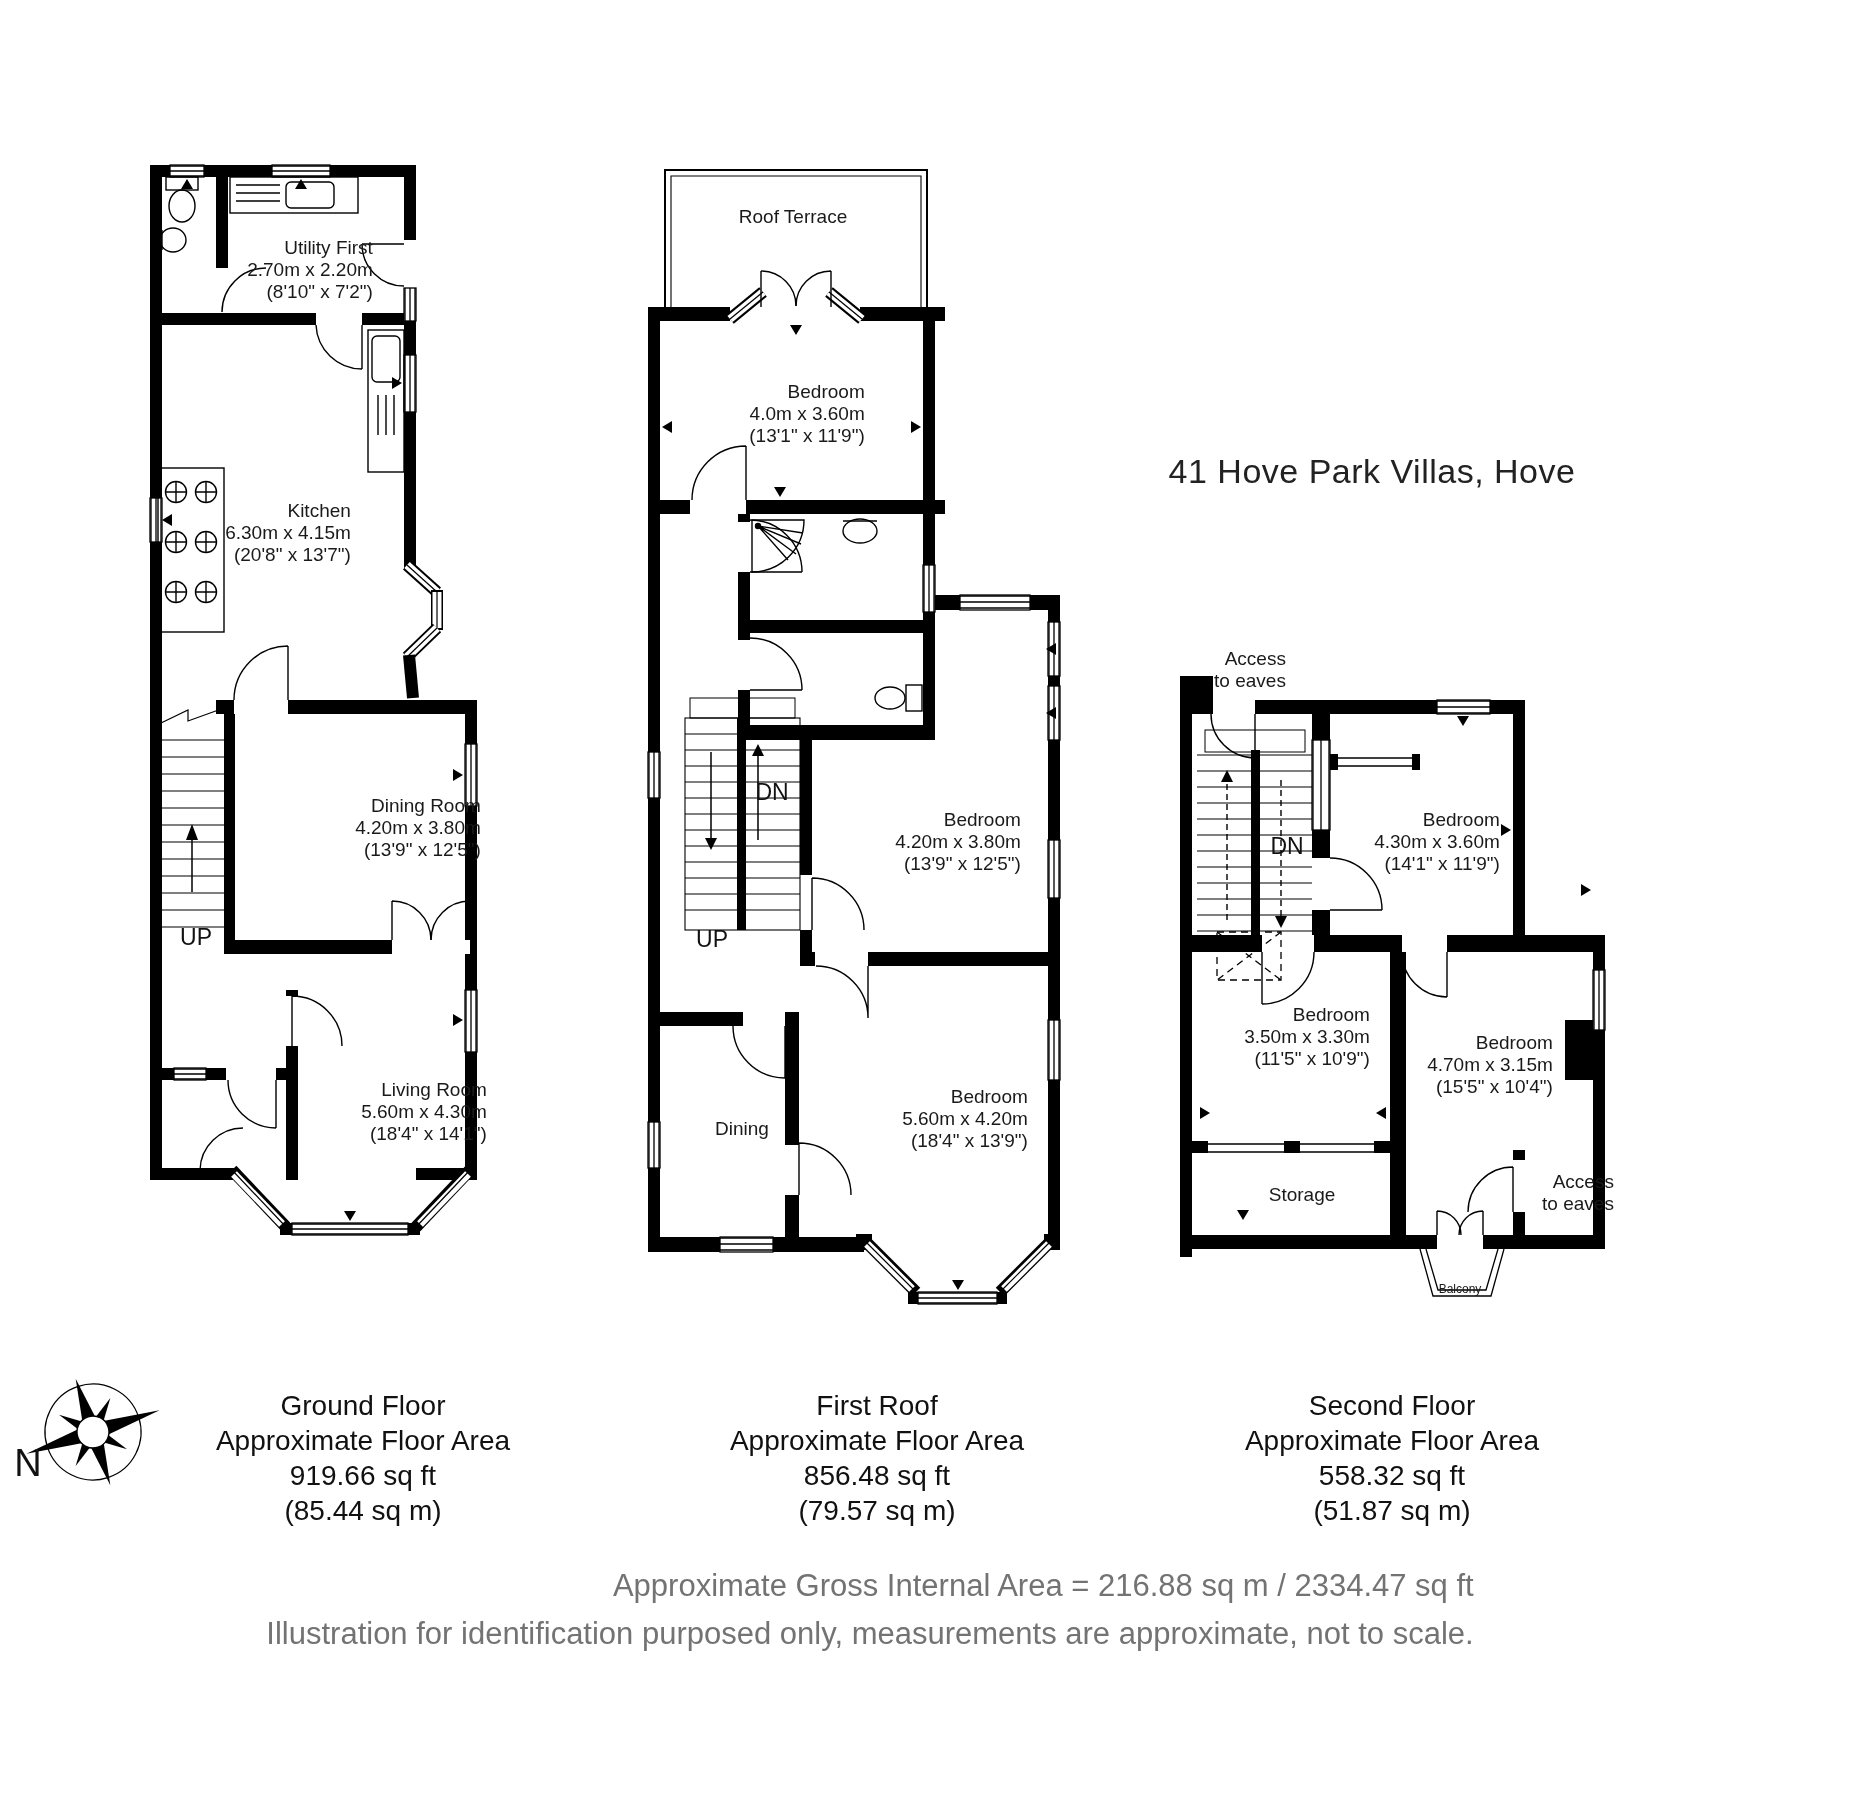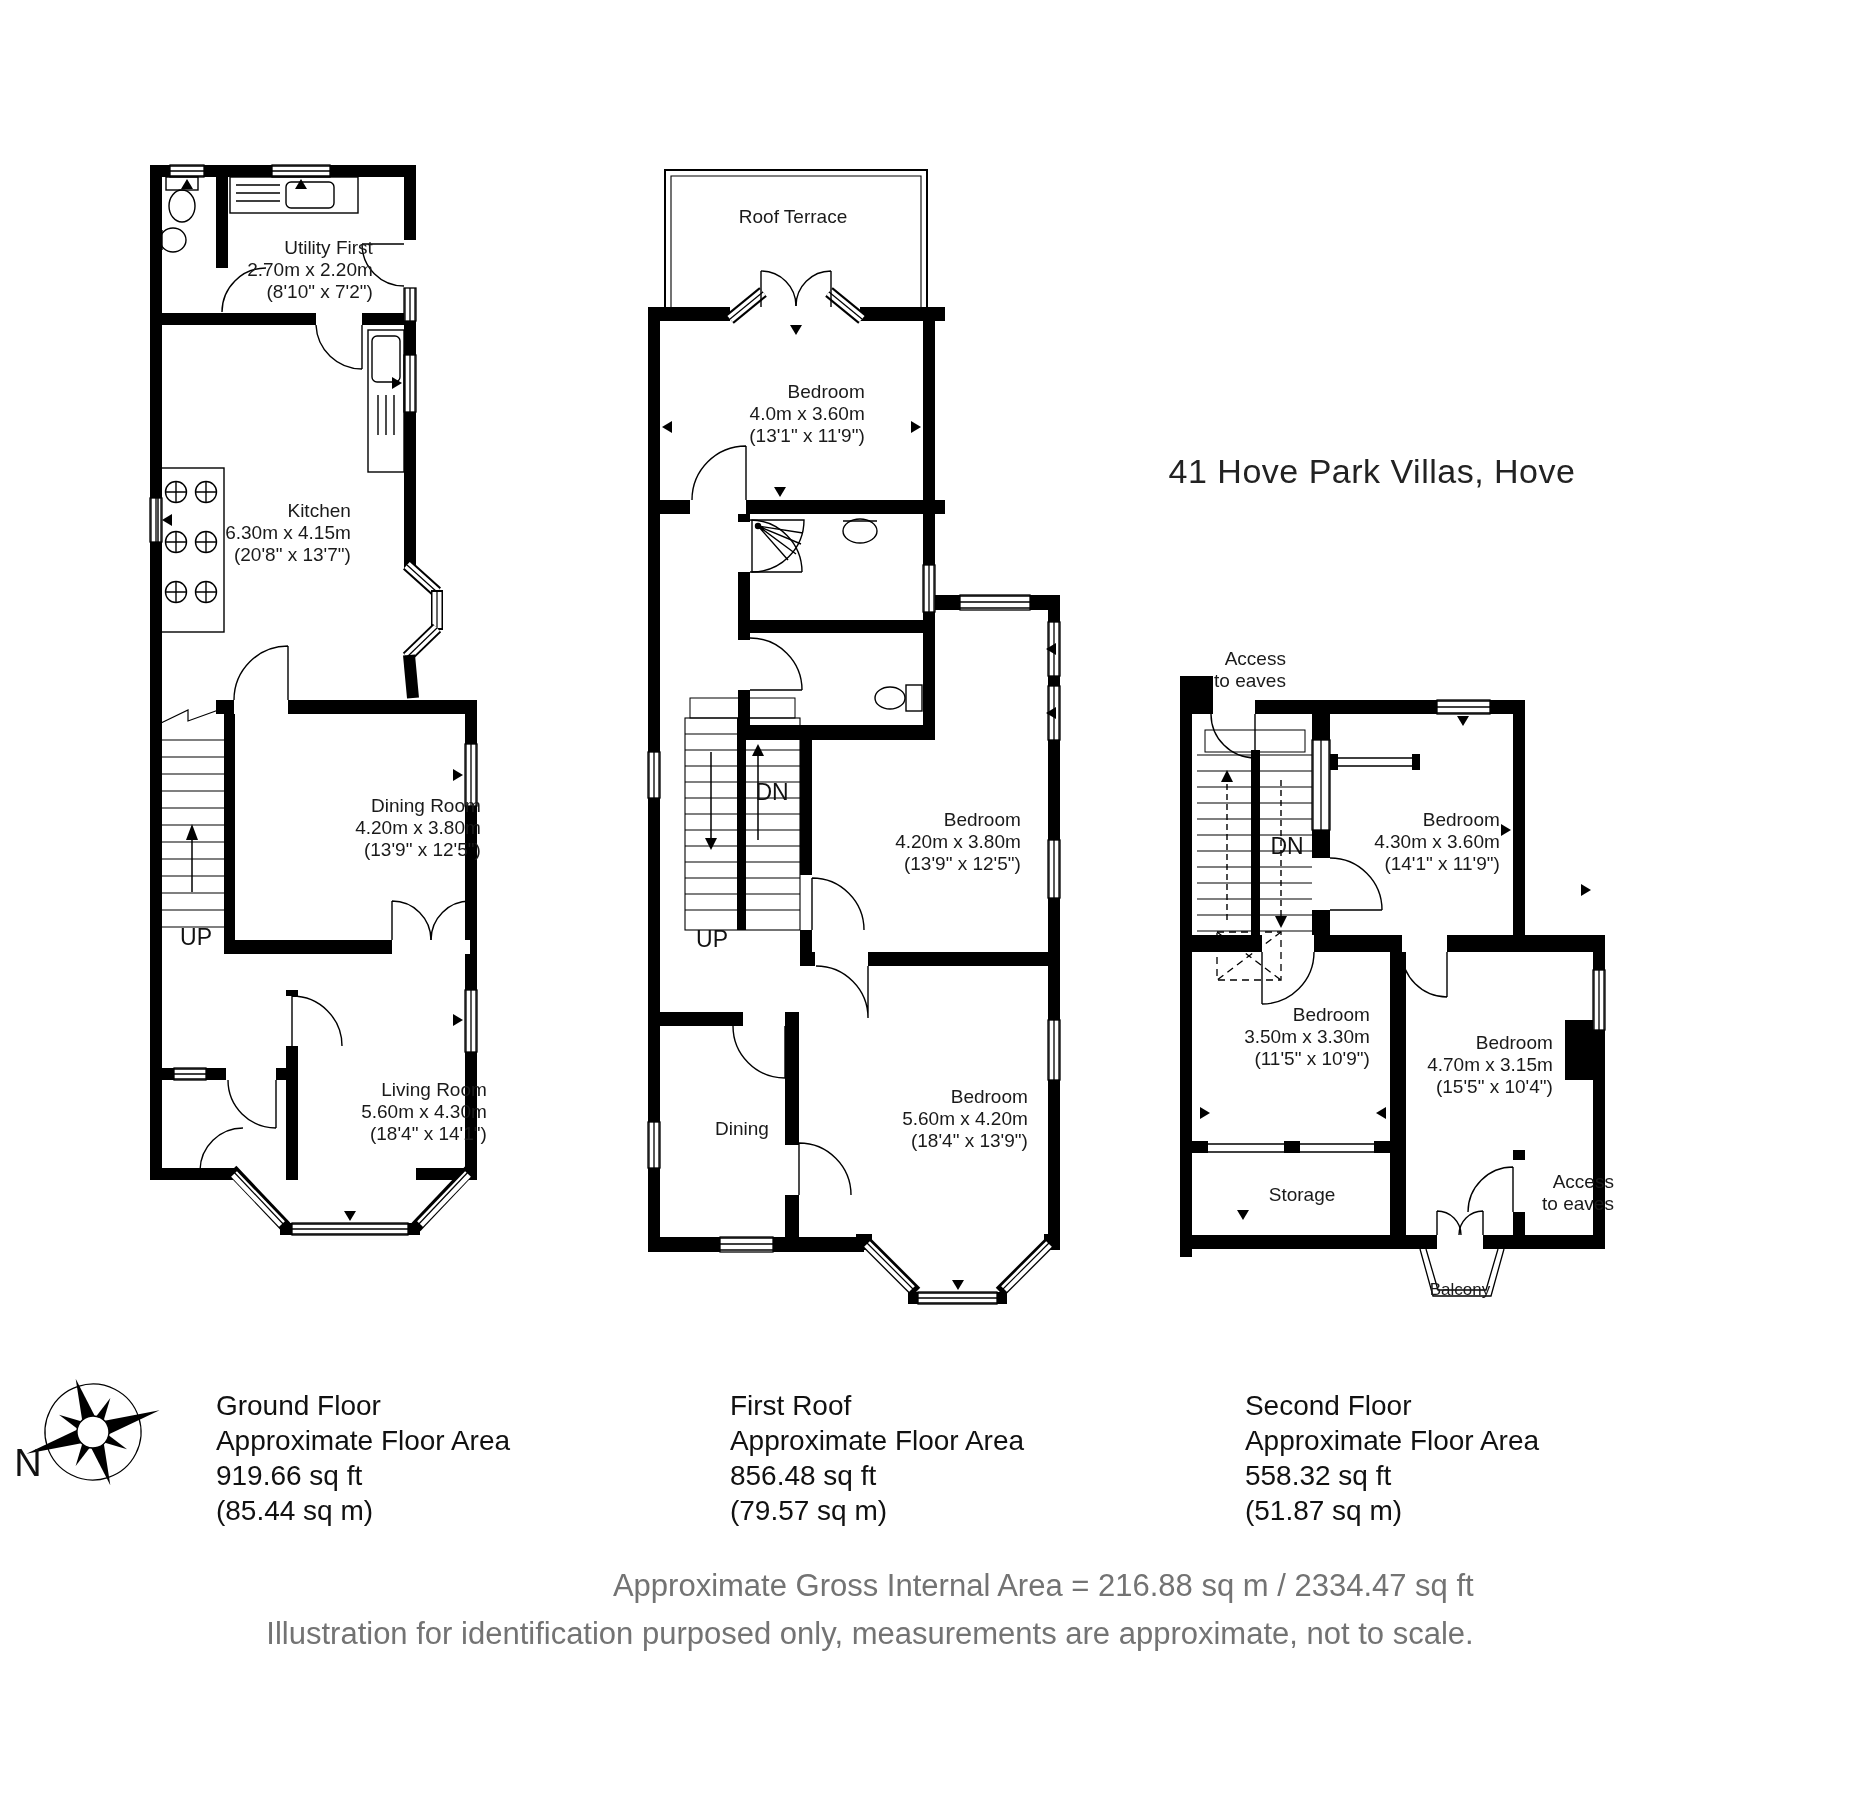--- a/index.html
+++ b/index.html
@@ -3,24 +3,24 @@
 <meta charset="utf-8">
 <style>
   html,body{margin:0;padding:0;background:#ffffff;}
   #canvas{position:relative;width:1858px;height:1800px;background:#fff;overflow:hidden;
           font-family:"Liberation Sans",sans-serif;color:#1a1a1a;}
   svg{position:absolute;}
   .rlabel{position:absolute;transform:translateX(-50%);text-align:right;
           font-size:19px;line-height:22px;white-space:nowrap;color:#1a1a1a;}
   .rlabel .rname{}
   .stair-label{position:absolute;transform:translateX(-50%);font-size:23px;color:#111;}
-  .small-label{font-size:17px;line-height:13px;}
+  .small-label{font-size:12px;line-height:13px;}
   .title{position:absolute;transform:translateX(-50%);font-size:34px;color:#222;
          letter-spacing:0.5px;white-space:nowrap;}
-  .summary{position:absolute;transform:translateX(-50%);text-align:left;
+  .summary{position:absolute;transform:translateX(-50%);text-align:center;
            font-size:28px;line-height:35px;white-space:nowrap;color:#111;}
   .footer{position:absolute;transform:translateX(-50%);text-align:right;
           font-size:31px;line-height:48px;white-space:nowrap;color:#737373;}
   .north{position:absolute;transform:translateX(-50%);font-size:38px;color:#111;}
 </style>
 </head>
 <body>
 
 <div id="canvas">
 

